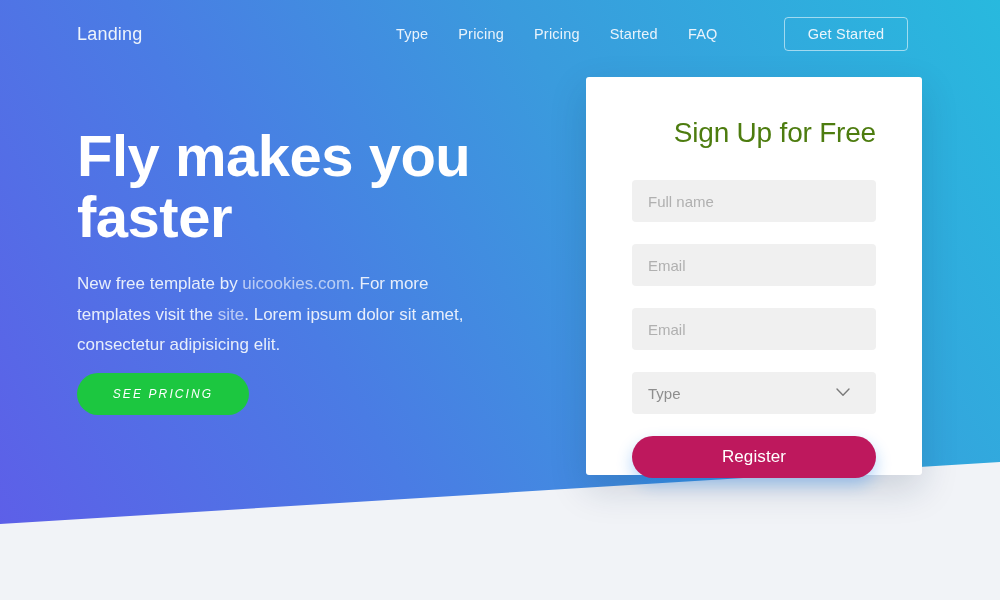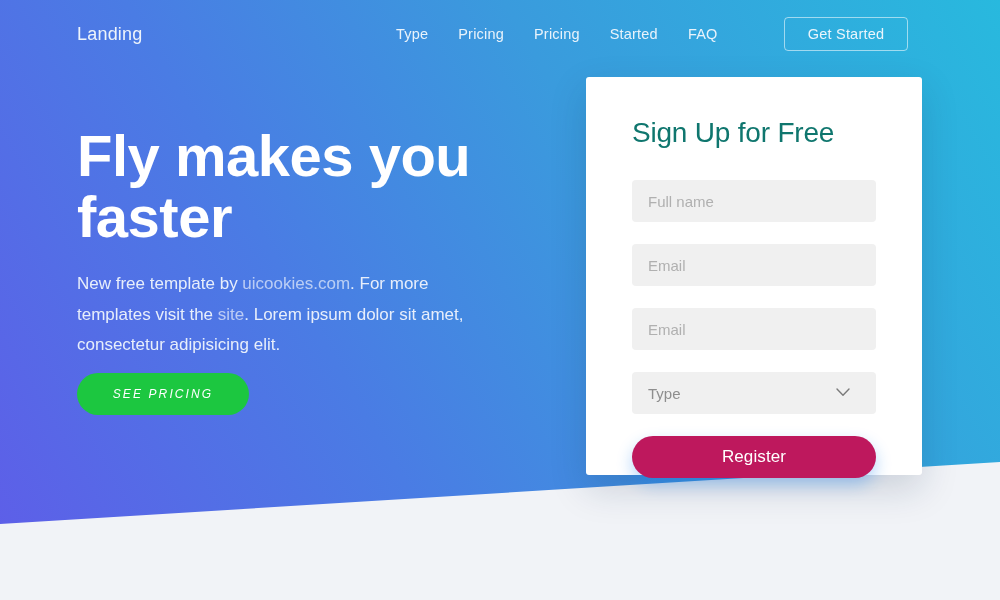--- a/index.html
+++ b/index.html
@@ -162,24 +162,24 @@
     background: #ffffff;
     border-radius: 3px;
     box-shadow: 0 14px 36px rgba(20, 40, 80, 0.17);
     z-index: 4;
     box-sizing: border-box;
     padding: 0 46px;
   }
   .card-title {
     margin: 0;
     padding-top: 39px;
-    text-align: left;
+    text-align: right;
     font-size: 28px;
     font-weight: 300;
-    color: #0f766e;
+    color: #4d7c0f;
     letter-spacing: -0.2px;
     line-height: 34px;
   }
   .field {
     width: 244px;
     height: 42px;
     margin-top: 22px;
     background: #f0f0f0;
     border: 0;
     border-radius: 4px;

